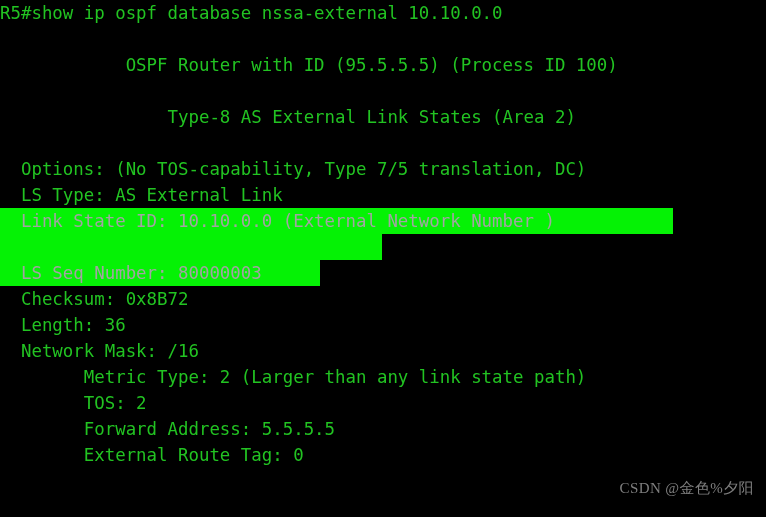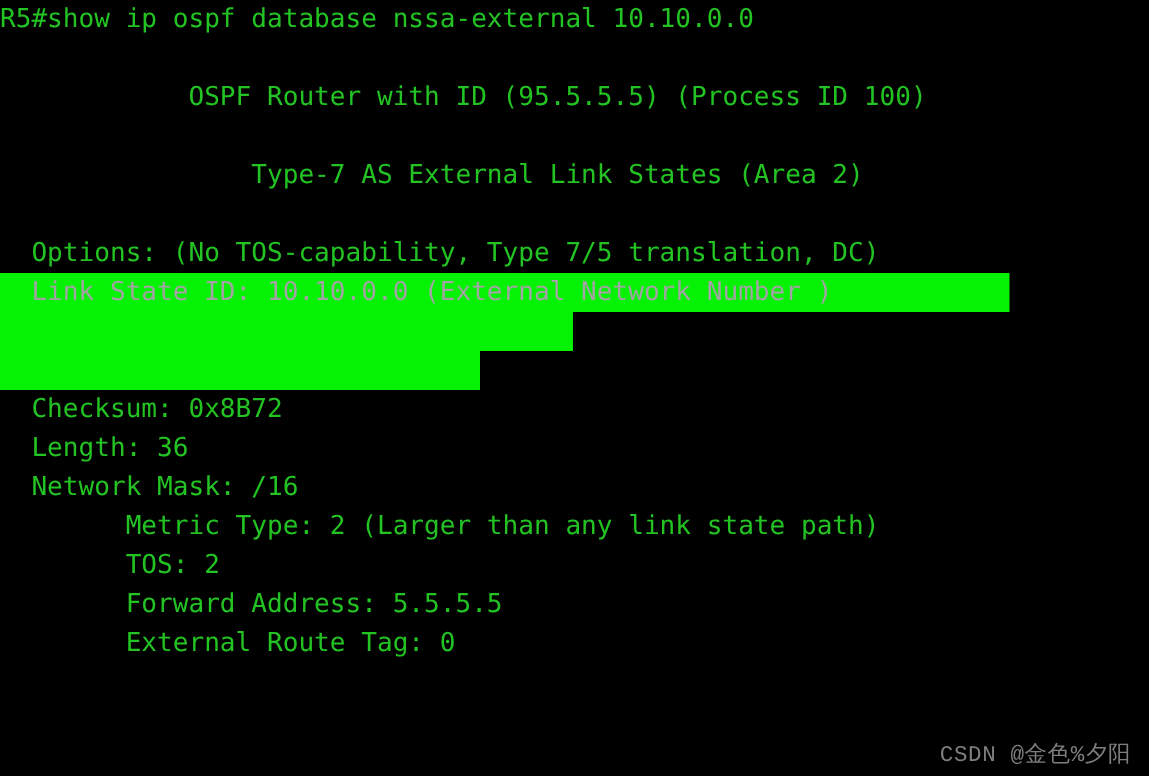--- a/index.html
+++ b/index.html
@@ -52,23 +52,23 @@
     height: 26px;
     background: #05f205;
     z-index: 1;
   }
   .line.blank {
     height: 26px;
   }
   .watermark {
     position: absolute;
     right: 12px;
-    bottom: 0;
+    bottom: 16px;
     color: #9a9a9a;
-    font-family: Liberation Mono, monospace;
+    font-family: Liberation Serif, serif;
     font-size: 15px;
     letter-spacing: 0.4px;
     opacity: 0.82;
     z-index: 5;
     white-space: nowrap;
     pointer-events: none;
   }
 </style>
 </head>
 <body>
@@ -77,29 +77,30 @@
   <div class="screen">
 
     <div class="line"><span class="txt">R5#show ip ospf database nssa-external 10.10.0.0</span></div>
 
     <div class="line blank"></div>
 
     <div class="line"><span class="txt">            OSPF Router with ID (95.5.5.5) (Process ID 100)</span></div>
 
     <div class="line blank"></div>
 
-    <div class="line"><span class="txt">                Type-7 AS External Link States (Area 2)</span></div>
+    <div class="line"><span class="txt">                Type-8 AS External Link States (Area 2)</span></div>
 
     <div class="line blank"></div>
 
     <div id="lsa-body">
         <div class="line"><span class="txt">  Options: (No TOS-capability, Type 7/5 translation, DC)</span></div>
+        <div class="line"><span class="txt">  LS Type: AS External Link</span></div>
         <div class="line hl"><span class="hlbg" style="width: 673px;"></span><span class="txt">  Link State ID: 10.10.0.0 (External Network Number )</span></div>
         <div class="line hl"><span class="hlbg" style="width: 382px;"></span></div>
-        <div class="line hl"><span class="hlbg" style="width: 320px;"></span></div>
+        <div class="line hl"><span class="hlbg" style="width: 320px;"></span><span class="txt">  LS Seq Number: 80000003</span></div>
         <div class="line"><span class="txt">  Checksum: 0x8B72</span></div>
         <div class="line"><span class="txt">  Length: 36</span></div>
         <div class="line"><span class="txt">  Network Mask: /16</span></div>
         <div class="line"><span class="txt">        Metric Type: 2 (Larger than any link state path)</span></div>
         <div class="line"><span class="txt">        TOS: 2</span></div>
         <div class="line"><span class="txt">        Forward Address: 5.5.5.5</span></div>
         <div class="line"><span class="txt">        External Route Tag: 0</span></div>
       </div>
 
   </div>

